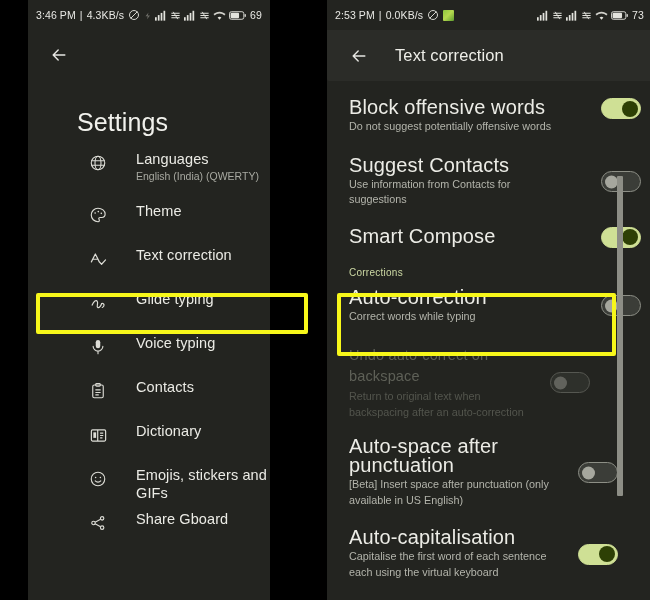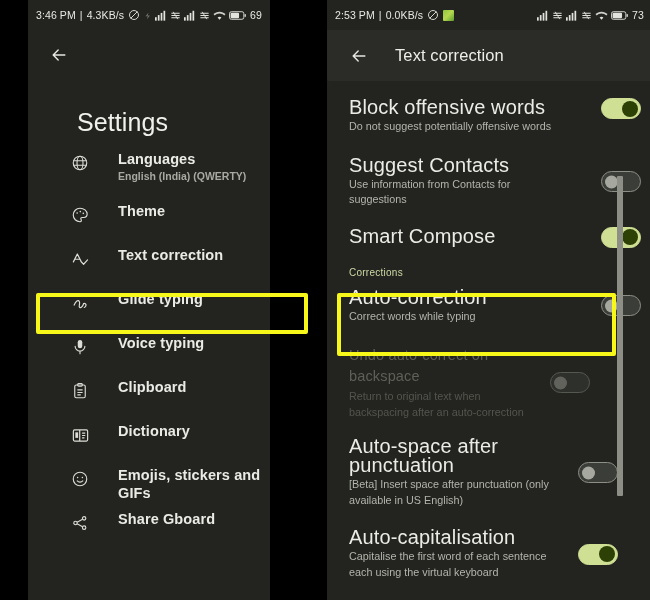--- a/index.html
+++ b/index.html
@@ -69,23 +69,22 @@
   }
 
   
   .settings-list {
     position: absolute;
     top: 148px; left: 0; right: 0;
   }
   .s-row {
     display: flex; align-items: flex-start;
     height: 44px;
-    padding-left: 40px;
+    padding-left: 58px;
     position: relative;
-    font-weight: bold;
   }
   .s-row.with-sub { height: 52px; }
   .s-ico {
     width: 24px; flex: 0 0 24px;
     display: flex; align-items: flex-start; justify-content: center;
     color: #ddddd6;
     margin-top: 6px;
   }
   .s-txt { margin-left: 26px; padding-top: 2px; }
   .s-label { font-size: 14.5px; color: #ebebe5; line-height: 18px; letter-spacing: .1px; }
@@ -336,21 +335,21 @@
 
       <div class="s-row">
         <div class="s-ico">
           <svg width="18" height="18" viewBox="0 0 24 24" fill="none" stroke="#ddddd6" stroke-width="1.5" stroke-linejoin="round">
             <rect x="5" y="4" width="14" height="17" rx="2"></rect>
             <rect x="9" y="2" width="6" height="3.6" rx="1.2"></rect>
             <path d="M8.5 10.5h7M8.5 14h7M8.5 17.2h4.5"></path>
           </svg>
         </div>
         <div class="s-txt">
-          <div class="s-label">Clipboard</div>
+          <div class="s-label">Contacts</div>
         </div>
       </div>
 
       <div class="s-row">
         <div class="s-ico">
           <svg width="19" height="19" viewBox="0 0 24 24" fill="none" stroke="#ddddd6" stroke-width="1.5">
             <rect x="3" y="5" width="18" height="14" rx="1.5"></rect>
             <path d="M11 5v14"></path>
               <path d="M14 9h4M14 12h4M14 15h3"></path>
             <rect x="5.5" y="8" width="3.5" height="7" fill="#ddddd6" stroke="none"></rect>

